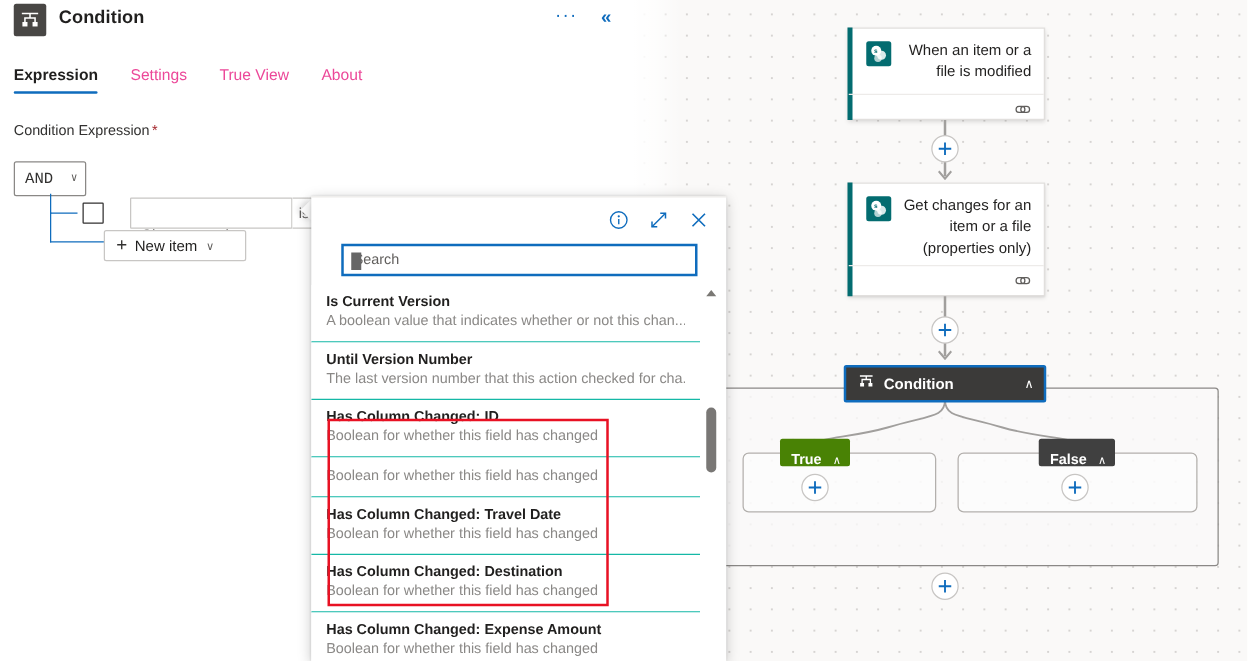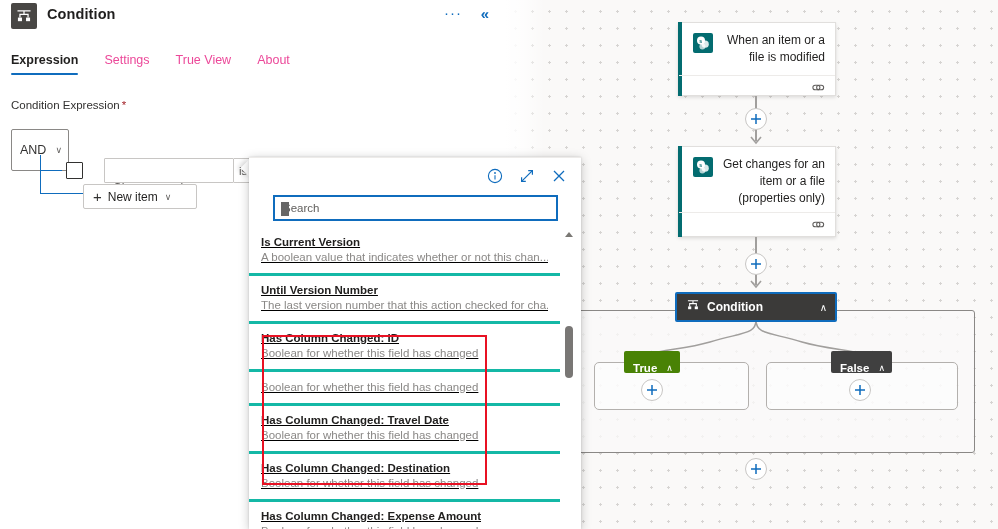--- a/index.html
+++ b/index.html
@@ -71,24 +71,24 @@
   }
 
   
   .field-label {
     position: absolute; left: 11px; top: 99px; font-size: 11.5px; color: #323130;
   }
   .req-star { color: #a4262c; margin-left: 2px; }
 
   
   .and-box {
-    position: absolute; left: 11px; top: 129px; width: 58px; height: 42px;
+    position: absolute; left: 11px; top: 129px; width: 58px; height: 28px;
     border: 1px solid #8a8886; background: #fff; border-radius: 2px;
     display: flex; align-items: center; justify-content: space-between;
-    padding: 0 6px 0 8px; cursor: pointer;
+    padding: 0 6px 0 8px; cursor: pointer; font-family: Liberation Mono, monospace;
   }
   .and-box .lbl { font-size: 12.5px; color: #323130; }
   .and-box .chev { color: #605e5c; font-size: 9px; }
 
   
   .conn { position: absolute; background: #0f6cbd; }
   .conn-v1 { left: 40px; top: 155px; width: 1px; height: 16px; }
   .conn-h1 { left: 40px; top: 170px; width: 22px; height: 1px; }
   .conn-v2 { left: 40px; top: 170px; width: 1px; height: 24px; }
   .conn-h2 { left: 40px; top: 193px; width: 45px; height: 1px; }
@@ -154,21 +154,21 @@
   .search-wrap span {
     font-size: 11.5px; color: #605e5c; padding-left: 8px;
   }
   .list {
     position: absolute; left: 0; top: 70px; width: 332px; height: 302px;
     overflow: hidden;
   }
   .list-inner { position: absolute; left: 0; top: 0; width: 311px; }
   .li {
     position: relative; padding: 7px 12px 8px 12px;
-    border-bottom: 3px solid #14b8a6; cursor: pointer; background: #fff; text-decoration: underline;
+    border-bottom: 1px solid #14b8a6; cursor: pointer; background: #fff;
   }
   .li-title { font-size: 11.5px; color: #201f1e; font-weight: 600; line-height: 14px; }
   .li-desc {
     font-size: 11.5px; color: #8a8886; line-height: 15px; margin-top: 1px;
     white-space: nowrap; overflow: hidden; text-overflow: clip;
   }
   .list-scrollbar {
     position: absolute; left: 313px; top: 70px; width: 14px; height: 302px; background: #fff;
   }
   .sb-up {

